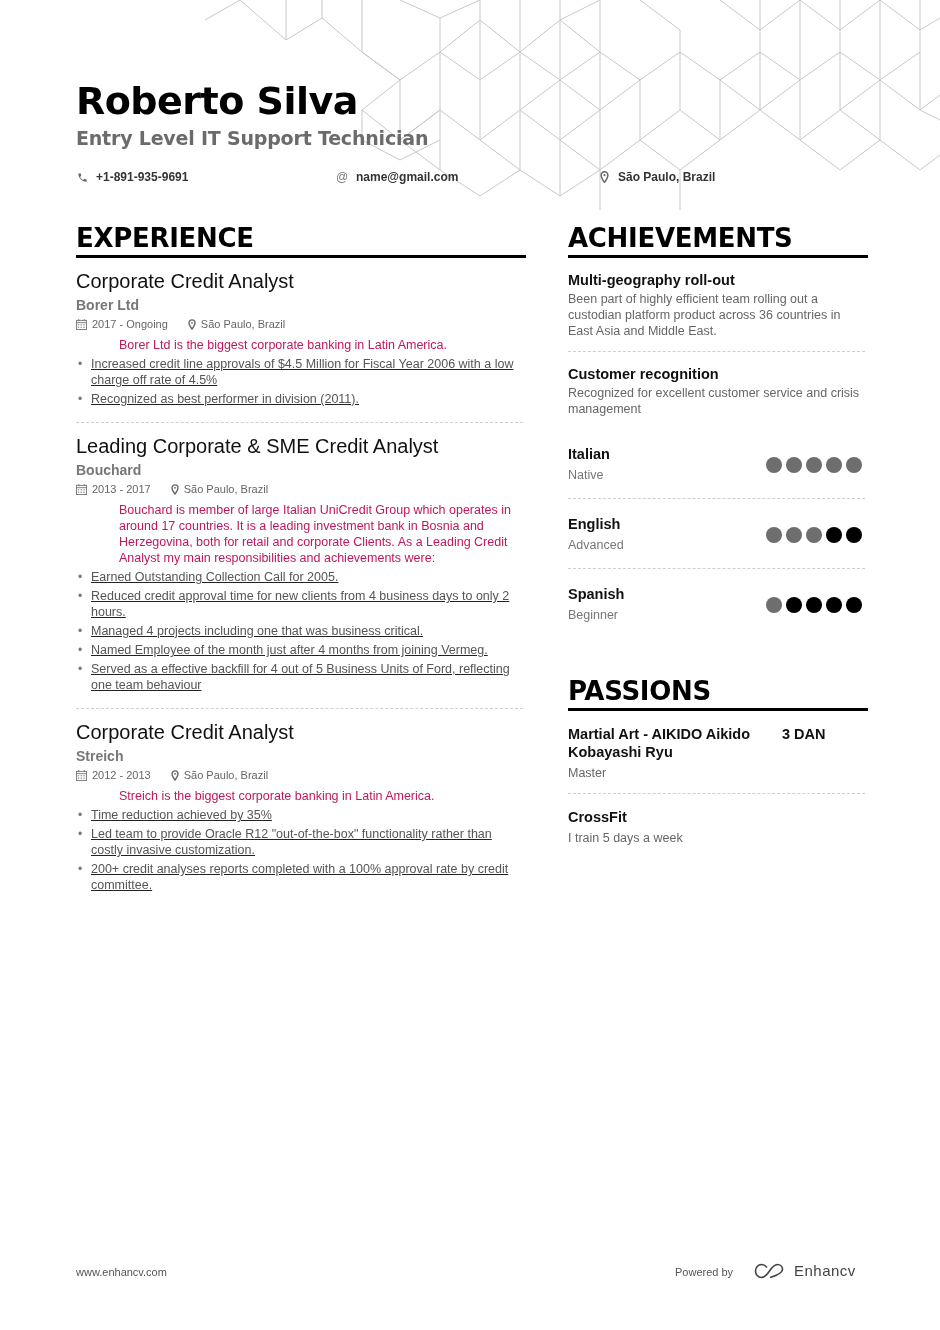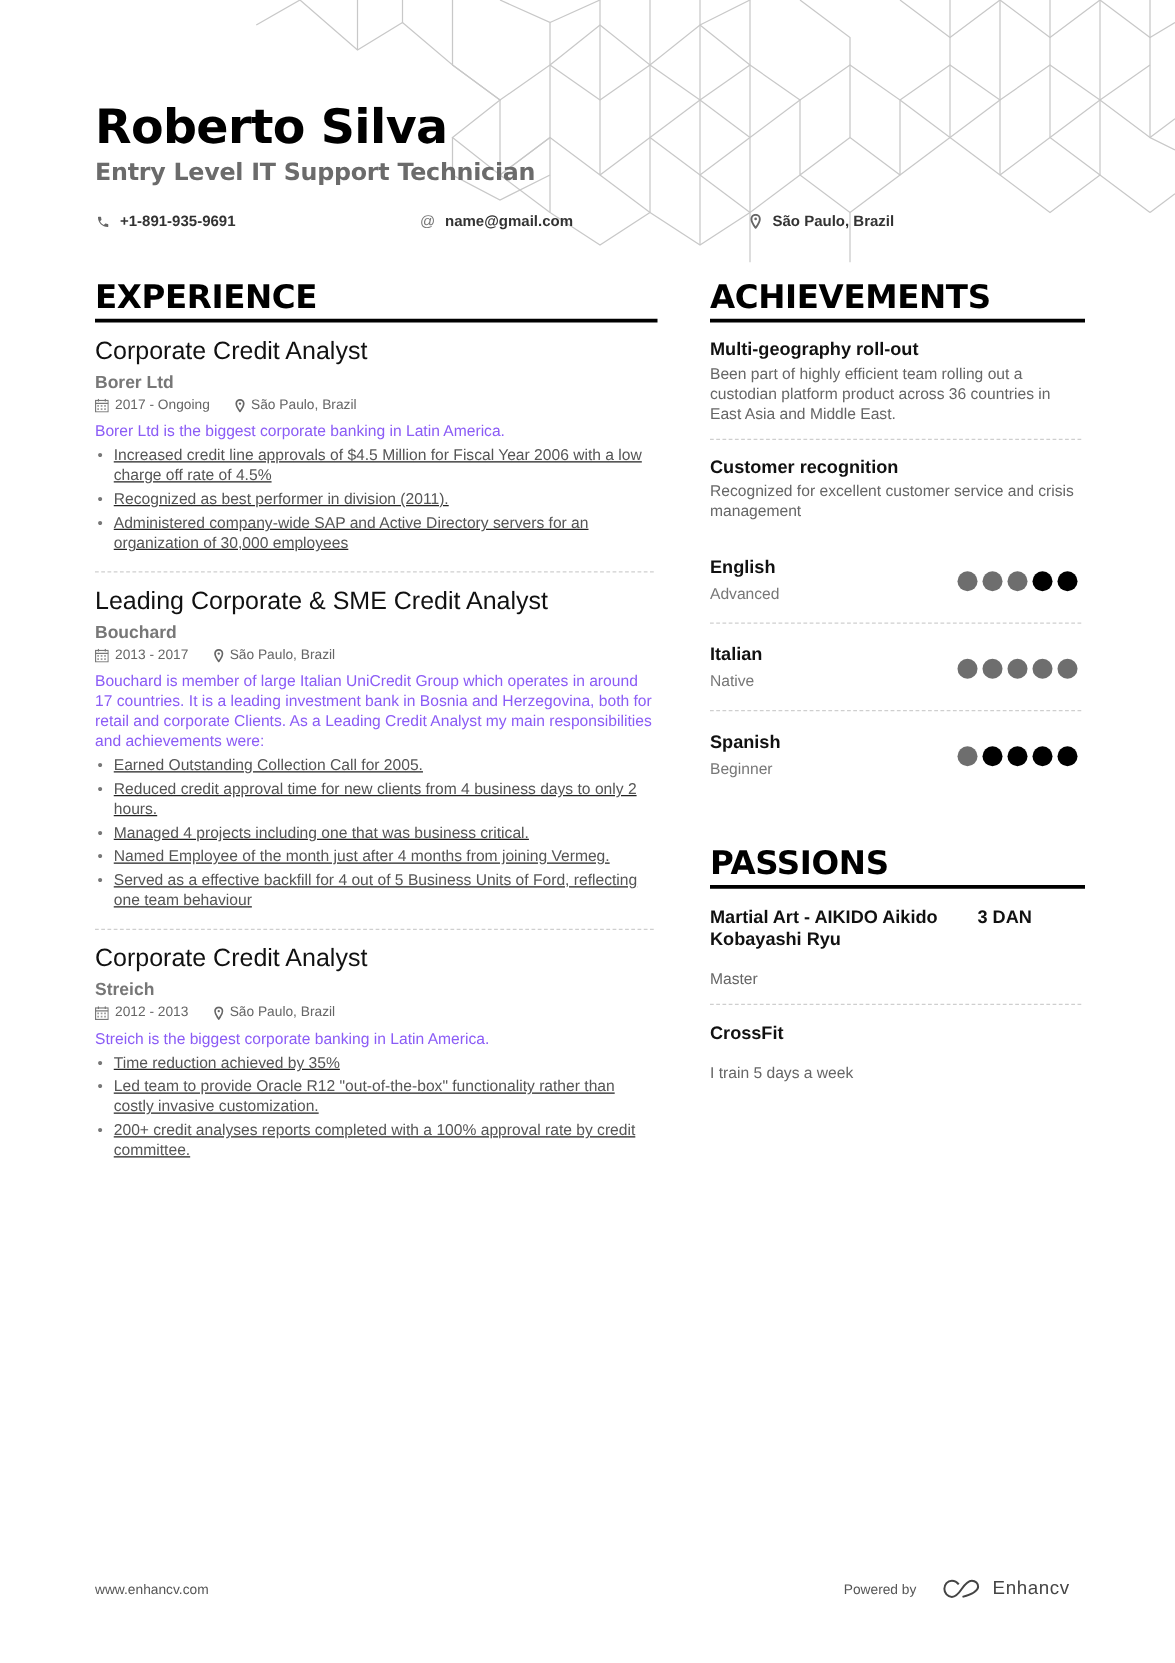--- a/index.html
+++ b/index.html
@@ -24,21 +24,21 @@
 
   .section-title { font-family: "DejaVu Sans", sans-serif; font-weight: 700; font-size: 26px; color: #000; line-height: 32px; letter-spacing: -0.3px; padding-bottom: 1px; border-bottom: 3px solid #000; }
 
   .job { padding-top: 10px; padding-bottom: 12px; border-bottom: 1px dashed #cfcfcf; width: 447px; }
   .job:last-child { border-bottom: none; }
   .job-title { font-size: 20px; color: #111; line-height: 26px; }
   .company { font-size: 14px; font-weight: 700; color: #777; line-height: 20px; margin-top: 1px; }
   .meta { display: flex; align-items: flex-end; font-size: 11px; color: #666; line-height: 16px; margin-top: 1px; }
   .meta .item { display: inline-flex; align-items: center; gap: 5px; margin-right: 20px; }
   .meta svg { display: block; }
-  .desc { font-size: 12.5px; color: #8b5cf6; line-height: 16px; margin-top: 5px; }
+  .desc { font-size: 12.5px; color: #be185d; line-height: 16px; margin-top: 5px; margin-left: 43px; }
   .bullets { list-style: none; margin-top: 3px; text-decoration: underline; }
   .bullets li { position: relative; padding-left: 15px; font-size: 12.5px; color: #555; line-height: 16px; margin-bottom: 3px; }
   .bullets li::before { content: "•"; position: absolute; left: 2px; top: 0; color: #777; font-size: 12px; }
 
   .ach { padding: 12px 0 12px; border-bottom: 1px dashed #cfcfcf; width: 297px; }
   .ach.last { border-bottom: none; }
   .ach-title { font-size: 14.5px; font-weight: 700; color: #111; line-height: 20px; }
   .ach-desc { font-size: 12.5px; color: #666; line-height: 16px; margin-top: 1px; }
 
   .lang { position: relative; height: 70px; border-bottom: 1px dashed #cfcfcf; width: 297px; }
@@ -47,21 +47,21 @@
   .lang-level { position: absolute; top: 38px; left: 0; font-size: 12.5px; color: #777; line-height: 16px; }
   .dots { position: absolute; top: 28px; right: 3px; display: flex; gap: 4px; }
   .dot { width: 16px; height: 16px; border-radius: 50%; }
   .dot.on { background: #6e6e6e; }
   .dot.off { background: #000; }
 
   .passion { position: relative; padding: 14px 0 12px; border-bottom: 1px dashed #cfcfcf; width: 297px; }
   .passion.last { border-bottom: none; }
   .passion-title { font-size: 14.5px; font-weight: 700; color: #111; line-height: 18px; width: 200px; }
   .passion-badge { position: absolute; top: 14px; left: 214px; font-size: 14.5px; font-weight: 700; color: #111; line-height: 18px; }
-  .passion-desc { font-size: 12.5px; color: #666; line-height: 16px; margin-top: 14px; }
+  .passion-desc { font-size: 12.5px; color: #666; line-height: 16px; margin-top: 4px; }
 
   .footer { position: absolute; left: 76px; top: 1264px; width: 800px; height: 18px; }
   .footer-url { position: absolute; left: 0; top: 2px; font-size: 11px; color: #555; }
   .powered { position: absolute; left: 599px; top: 2px; font-size: 11px; color: #555; }
   .brand { position: absolute; left: 678px; top: -2px; display: flex; align-items: center; gap: 8px; color: #444; }
   .brand-name { font-size: 15px; letter-spacing: 0.5px; color: #444; }
 </style>
 </head>
 <body>
 
@@ -174,21 +174,20 @@
               <path fill="none" stroke="#666" stroke-width="2" d="M6 1a4.5 4.5 0 0 0-4.5 4.5C1.5 9 6 15 6 15s4.5-6 4.5-9.5A4.5 4.5 0 0 0 6 1z"></path>
               <circle cx="6" cy="5.5" r="1.4" fill="#666"></circle>
             </svg>
           <span>São Paulo, Brazil</span>
         </span>
       </div>
       <div class="desc">Borer Ltd is the biggest corporate banking in Latin America.</div>
       <ul class="bullets">
         <li>Increased credit line approvals of $4.5 Million for Fiscal Year 2006 with a low charge off rate of 4.5%</li>
         <li>Recognized as best performer in division (2011).</li>
-        <li>Administered company-wide SAP and Active Directory servers for an organization of 30,000 employees</li>
       </ul>
     </div>
 
     <div class="job">
       <div class="job-title">Leading Corporate &amp; SME Credit Analyst</div>
       <div class="company">Bouchard</div>
       <div class="meta">
         <span class="item">
           <svg width="11" height="11" viewBox="0 0 12 12">
               <rect x="0.5" y="1.5" width="11" height="10" fill="none" stroke="#777"></rect>
@@ -272,39 +271,39 @@
       <div class="ach-desc">Been part of highly efficient team rolling out a custodian platform product across 36 countries in East Asia and Middle East.</div>
     </div>
     <div class="ach last">
       <div class="ach-title">Customer recognition</div>
       <div class="ach-desc">Recognized for excellent customer service and crisis management</div>
     </div>
   </div>
 
   <div>
     <div class="lang">
+      <div class="lang-name">Italian</div>
+      <div class="lang-level">Native</div>
+      <div class="dots">
+          <span class="dot on"></span>
+          <span class="dot on"></span>
+          <span class="dot on"></span>
+          <span class="dot on"></span>
+          <span class="dot on"></span>
+        </div>
+    </div>
+    <div class="lang">
       <div class="lang-name">English</div>
       <div class="lang-level">Advanced</div>
       <div class="dots">
           <span class="dot on"></span>
           <span class="dot on"></span>
           <span class="dot on"></span>
           <span class="dot off"></span>
           <span class="dot off"></span>
-        </div>
-    </div>
-    <div class="lang">
-      <div class="lang-name">Italian</div>
-      <div class="lang-level">Native</div>
-      <div class="dots">
-          <span class="dot on"></span>
-          <span class="dot on"></span>
-          <span class="dot on"></span>
-          <span class="dot on"></span>
-          <span class="dot on"></span>
         </div>
     </div>
     <div class="lang last">
       <div class="lang-name">Spanish</div>
       <div class="lang-level">Beginner</div>
       <div class="dots">
           <span class="dot on"></span>
           <span class="dot off"></span>
           <span class="dot off"></span>
           <span class="dot off"></span>

